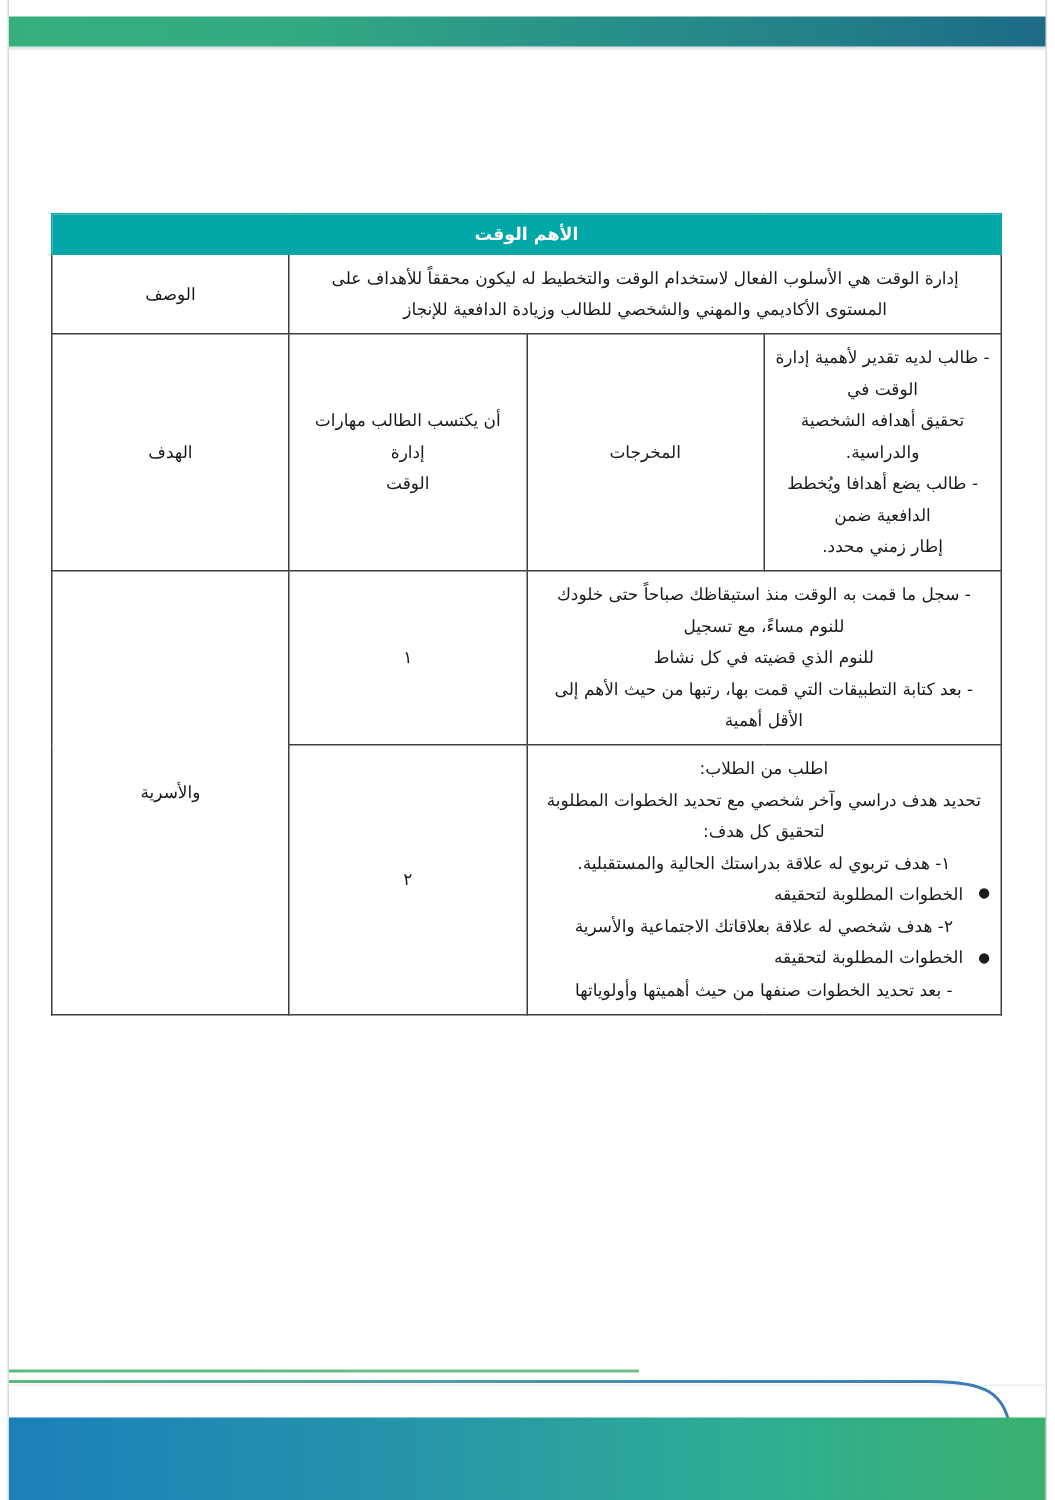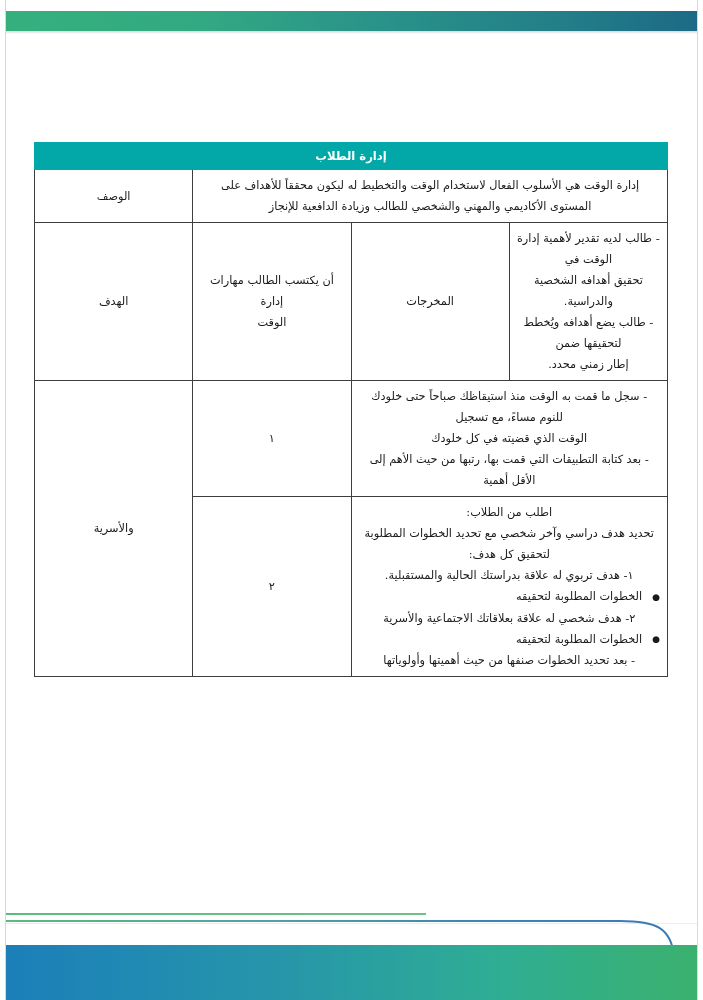--- a/index.html
+++ b/index.html
@@ -173,52 +173,52 @@
   <div class="side-rule right"></div>
 
   <div class="top-bar"></div>
   <div class="top-bar-shadow"></div>
 
 
   <div class="tbl-wrap">
     <table class="doc-table">
       <thead>
         <tr>
-          <th class="section-head" colspan="4">إدارة الطلاب</th>
+          <th class="section-head" colspan="4">الأهم الوقت</th>
         </tr>
       </thead>
       <tbody>
 
         <tr>
           <td class="body-cell" colspan="3">
             <span class="line">إدارة الوقت هي الأسلوب الفعال لاستخدام الوقت والتخطيط له ليكون محققاً للأهداف على</span>
             <span class="line">المستوى الأكاديمي والمهني والشخصي للطالب وزيادة الدافعية للإنجاز</span>
           </td>
           <td class="row-label">الوصف</td>
         </tr>
 
         <tr>
           <td class="outcomes-cell">
             <span class="line">- طالب لديه تقدير لأهمية إدارة الوقت في</span>
             <span class="line">تحقيق أهدافه الشخصية والدراسية.</span>
-            <span class="line">- طالب يضع أهدافه ويُخطط لتحقيقها ضمن</span>
+            <span class="line">- طالب يضع أهدافا ويُخطط الدافعية ضمن</span>
             <span class="line">إطار زمني محدد.</span>
           </td>
           <td class="sub-label">المخرجات</td>
           <td class="goal-cell">
             <span class="line">أن يكتسب الطالب مهارات إدارة</span>
             <span class="line">الوقت</span>
           </td>
           <td class="row-label">الهدف</td>
         </tr>
 
         <tr>
           <td class="body-cell" colspan="2">
             <span class="line">- سجل ما قمت به الوقت منذ استيقاظك صباحاً حتى خلودك للنوم مساءً، مع تسجيل</span>
-            <span class="line">الوقت الذي قضيته في كل خلودك</span>
+            <span class="line">للنوم الذي قضيته في كل نشاط</span>
             <span class="line">- بعد كتابة التطبيقات التي قمت بها، رتبها من حيث الأهم إلى الأقل أهمية</span>
           </td>
           <td class="num-cell">١</td>
           <td class="row-label" rowspan="2">والأسرية</td>
         </tr>
 
         <tr>
           <td class="body-cell" colspan="2">
             <span class="line">اطلب من الطلاب:</span>
             <span class="line">تحديد هدف دراسي وآخر شخصي مع تحديد الخطوات المطلوبة لتحقيق كل هدف:</span>

